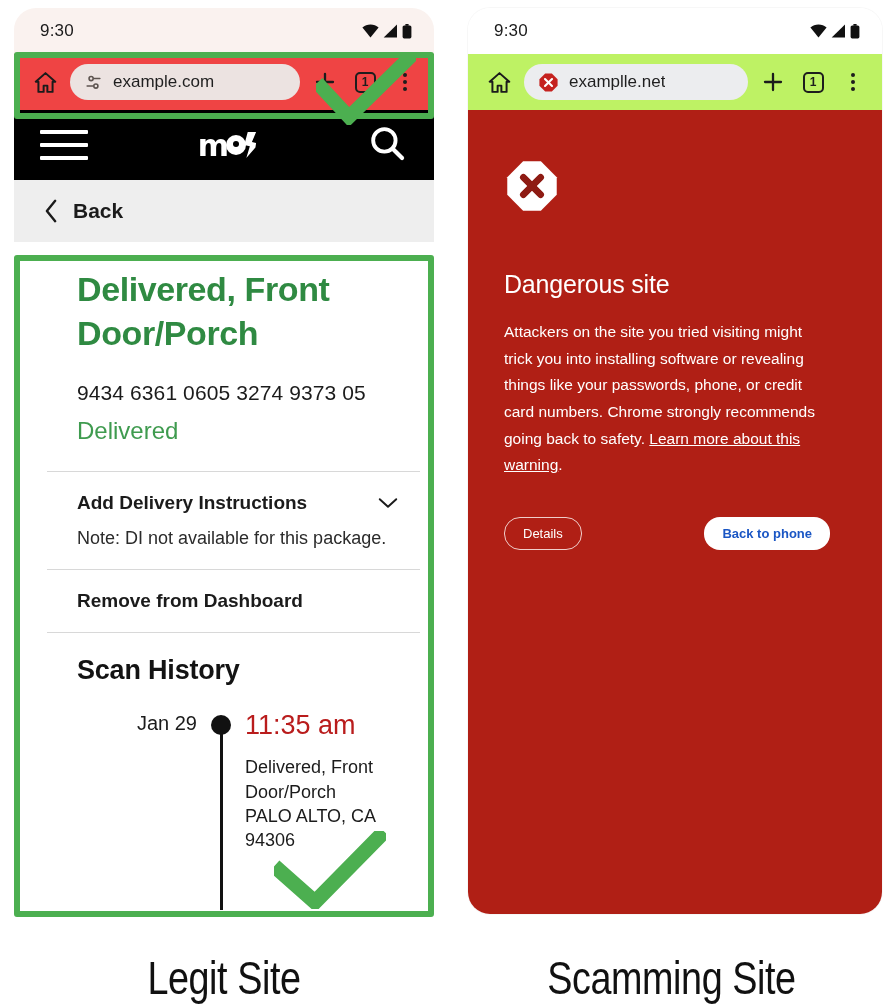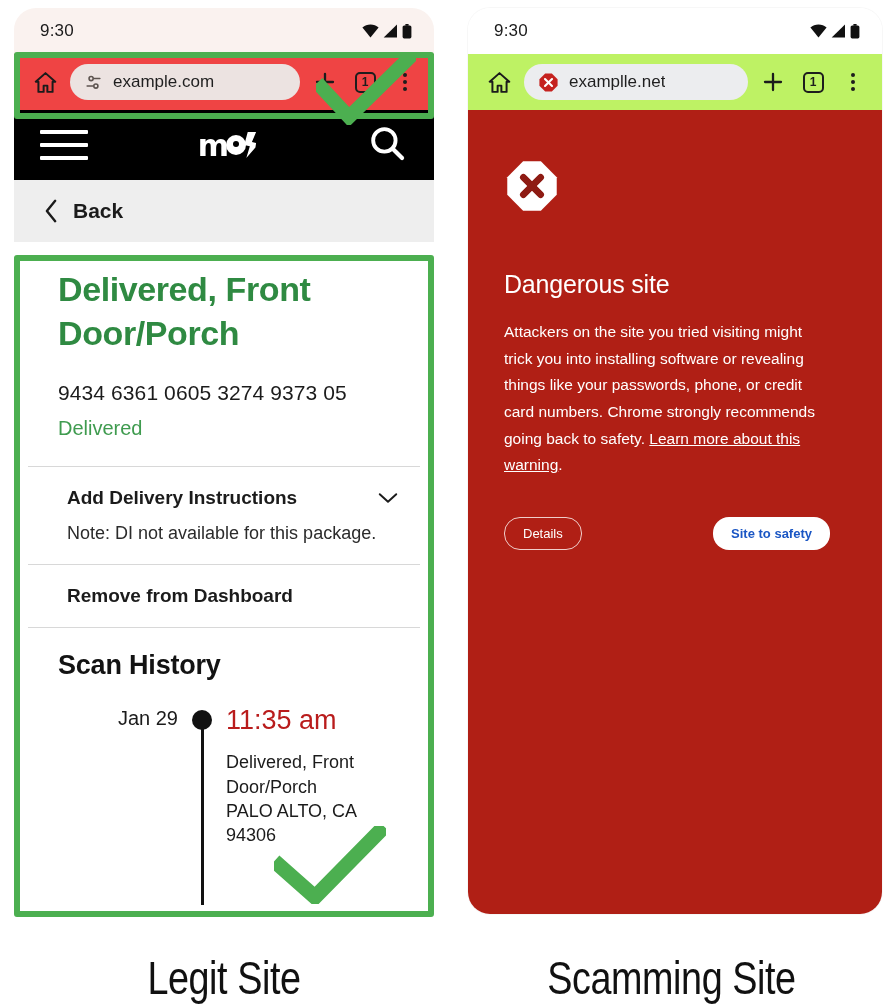--- a/index.html
+++ b/index.html
@@ -105,30 +105,30 @@
 
   
   .hl-box{
     position:absolute;border:6px solid #4caf50;border-radius:3px;
     pointer-events:none;box-sizing:border-box;
   }
   #hl-toolbar{left:14px;top:52px;width:420px;height:67px;}
   #hl-content{left:14px;top:255px;width:420px;height:662px;}
 
   
-  .content{background:#ffffff;}
+  .content{background:#ffffff;padding-left:19px;}
   .card-pad{padding:26px 36px 26px 44px;}
   .delivered-title{
     color:#2f8a42;font-size:34px;font-weight:700;line-height:1.28;
     margin:0 0 26px 0;letter-spacing:-.4px;
   }
   .tracking-num{font-size:21px;color:#1b1b1b;margin:0 0 12px 0;letter-spacing:.1px;}
-  .delivered-status{font-size:20px;color:#3f9b4f;margin:0;}
+  .delivered-status{font-size:24px;color:#3f9b4f;margin:0;}
   .row-divider{height:1px;background:#d8d8d8;margin:0 14px;}
-  .list-row{padding:20px 36px 20px 44px;margin-left:9px;}
+  .list-row{padding:20px 36px 20px 44px;}
   .list-row-head{
     display:flex;align-items:center;justify-content:space-between;
     font-size:19px;font-weight:700;color:#1b1b1b;
   }
   .list-row-note{font-size:18px;color:#2b2b2b;margin-top:14px;}
   .chev-down{width:20px;height:12px;}
 
   .scan-title{font-size:27px;font-weight:700;color:#131313;margin:0;letter-spacing:-.2px;}
   .scan-block{padding:22px 30px 10px 44px;}
   .scan-entry{display:flex;margin-top:24px;position:relative;}
@@ -373,21 +373,21 @@
         <line x1="8.3" y1="8.3" x2="15.7" y2="15.7" stroke="#8e1b13" stroke-width="2.9" stroke-linecap="round"></line>
         <line x1="15.7" y1="8.3" x2="8.3" y2="15.7" stroke="#8e1b13" stroke-width="2.9" stroke-linecap="round"></line>
       </svg>
 
       <h2 class="warn-title">Dangerous site</h2>
 
       <p class="warn-body"><span>Attackers on the site you tried visiting might trick you into installing software or revealing things like your passwords, phone, or credit card numbers. Chrome strongly recommends going back to safety. </span><a href="#">Learn more about this warning</a><span>.</span></p>
 
       <div class="warn-actions">
         <button class="btn-details">Details</button>
-        <button class="btn-safety">Site to safety</button>
+        <button class="btn-safety">Back to phone</button>
       </div>
     </div>
   </div>
 
   <div class="caption" id="caption-left">Legit Site</div>
   <div class="caption" id="caption-right">Scamming Site</div>
 
 </div>
 
 </body></html>

